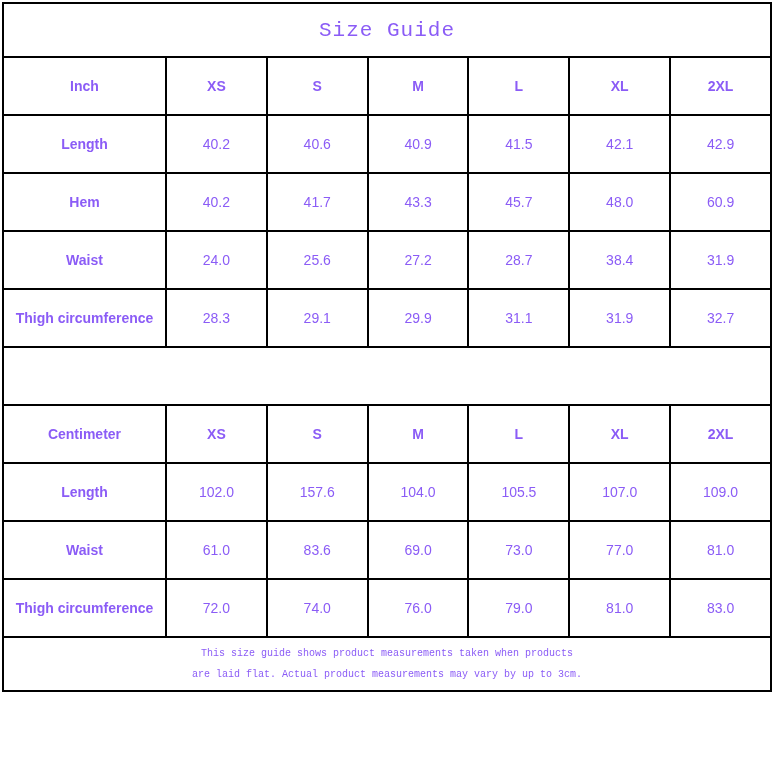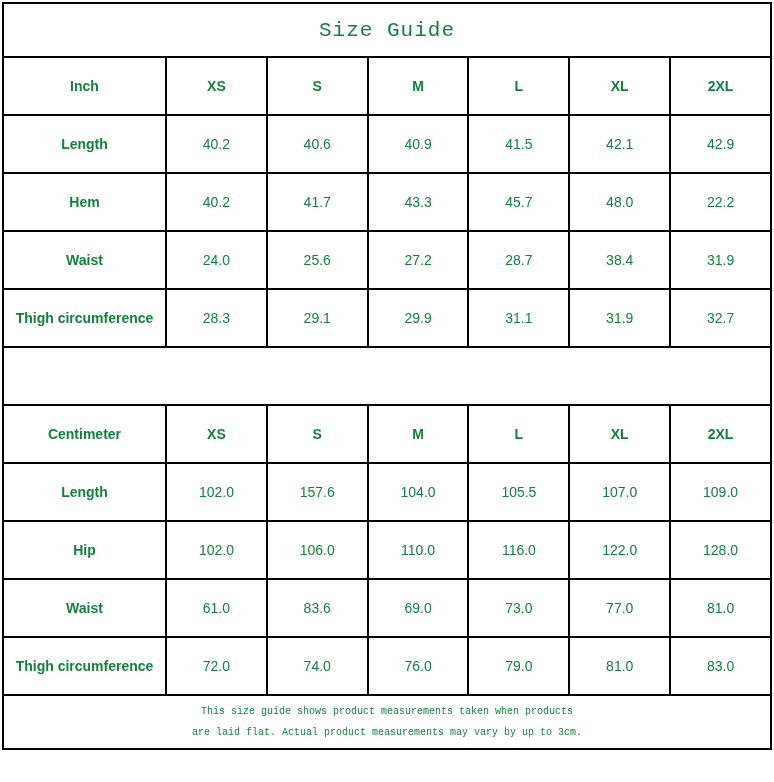--- a/index.html
+++ b/index.html
@@ -10,21 +10,21 @@
   body {
     width: 774px;
     height: 782px;
     box-sizing: border-box;
     padding: 2px;
   }
   table.guide {
     border-collapse: collapse;
     table-layout: fixed;
     width: 770px;
-    color: #15803d;
+    color: #8b5cf6;
     padding-left: 48px;
   }
   table.guide td {
     border: 2px solid #000000;
     text-align: center;
     vertical-align: middle;
     padding: 0;
     overflow: hidden;
   }
   col.c-label { width: 163px; }
@@ -88,21 +88,21 @@
     <td class="val">42.9</td>
   </tr>
 
   <tr class="r-data">
     <td class="lbl">Hem</td>
     <td class="val">40.2</td>
     <td class="val">41.7</td>
     <td class="val">43.3</td>
     <td class="val">45.7</td>
     <td class="val">48.0</td>
-    <td class="val">22.2</td>
+    <td class="val">60.9</td>
   </tr>
 
   <tr class="r-data">
     <td class="lbl">Waist</td>
     <td class="val">24.0</td>
     <td class="val">25.6</td>
     <td class="val">27.2</td>
     <td class="val">28.7</td>
     <td class="val">38.4</td>
     <td class="val">31.9</td>
@@ -135,29 +135,20 @@
   <tr class="r-data">
     <td class="lbl">Length</td>
     <td class="val">102.0</td>
     <td class="val">157.6</td>
     <td class="val">104.0</td>
     <td class="val">105.5</td>
     <td class="val">107.0</td>
     <td class="val">109.0</td>
   </tr>
 
-  <tr class="r-data">
-    <td class="lbl">Hip</td>
-    <td class="val">102.0</td>
-    <td class="val">106.0</td>
-    <td class="val">110.0</td>
-    <td class="val">116.0</td>
-    <td class="val">122.0</td>
-    <td class="val">128.0</td>
-  </tr>
 
   <tr class="r-data">
     <td class="lbl">Waist</td>
     <td class="val">61.0</td>
     <td class="val">83.6</td>
     <td class="val">69.0</td>
     <td class="val">73.0</td>
     <td class="val">77.0</td>
     <td class="val">81.0</td>
   </tr>

